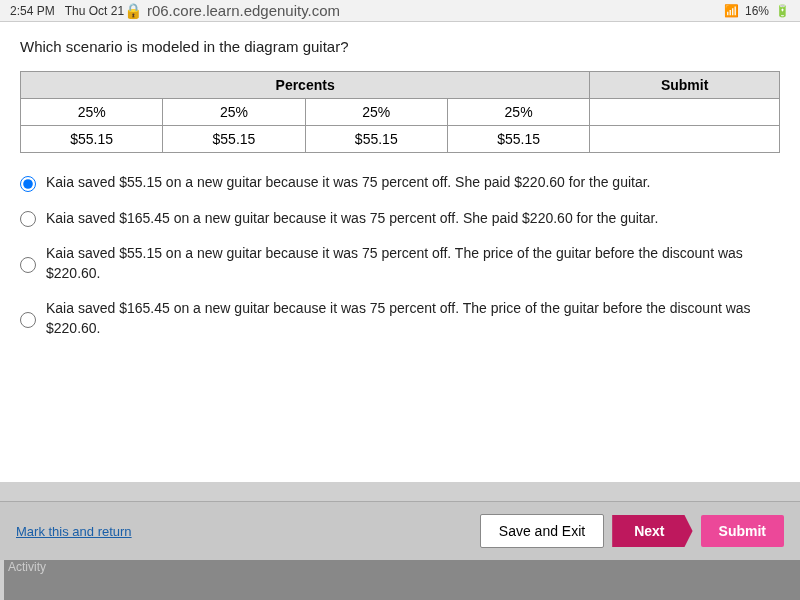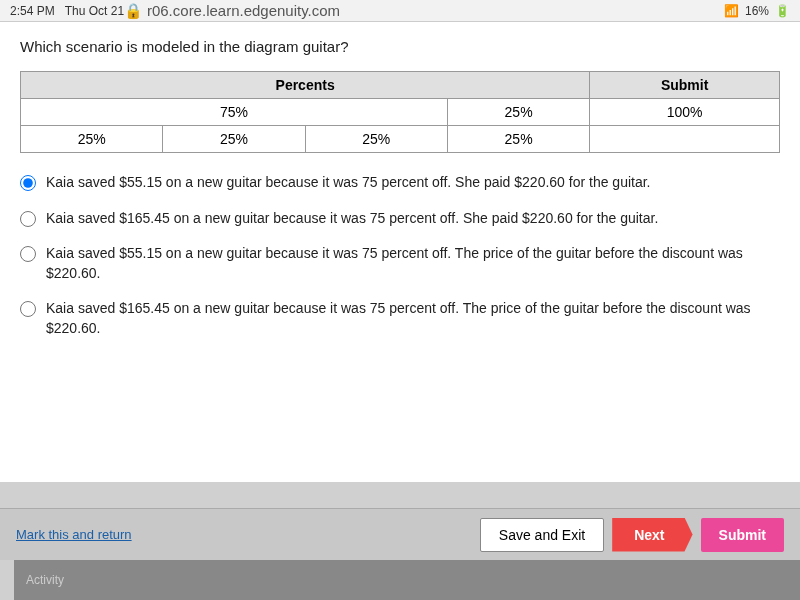--- a/index.html
+++ b/index.html
@@ -70,39 +70,39 @@
     }
 
     
     .options-list {
       list-style: none;
       padding: 0;
       margin: 0;
     }
     .option-item {
       display: flex;
-      align-items: flex-start;
+      align-items: center;
       margin-bottom: 16px;
       font-size: 14px;
       color: #222;
       line-height: 1.4;
     }
     .option-item input[type="radio"] {
       margin-top: 2px;
       margin-right: 10px;
       flex-shrink: 0;
       width: 16px;
       height: 16px;
       cursor: pointer;
     }
 
     
     .bottom-bar {
       background: #c8c8c8;
-      height: 52px;
+      height: 59px;
       display: flex;
       align-items: center;
       justify-content: space-between;
       padding: 0 16px;
       border-top: 1px solid #aaa;
       position: absolute;
       bottom: 40px;
       left: 0;
       right: 0;
     }
@@ -111,32 +111,33 @@
       font-size: 13px;
       text-decoration: underline;
       cursor: pointer;
       background: none;
       border: none;
       padding: 0;
     }
     .bottom-buttons {
       display: flex;
       gap: 8px;
+      align-items: center;
       padding-left: 32px;
     }
     .btn-save-exit {
       background: #fff;
       border: 1px solid #888;
       padding: 8px 18px;
       font-size: 14px;
       cursor: pointer;
       border-radius: 2px;
     }
     .btn-next {
-      background: #ef4444;
+      background: #be185d;
       border: none;
       padding: 8px 22px;
       font-size: 14px;
       font-weight: bold;
       cursor: pointer;
       color: #fff;
       clip-path: polygon(0 0, 90% 0, 100% 50%, 90% 100%, 0 100%);
       padding-right: 28px;
     }
     .btn-submit {
@@ -149,25 +150,25 @@
       color: #fff;
       border-radius: 2px;
     }
 
     
     .activity-bar {
       background: #888;
       height: 40px;
       position: absolute;
       bottom: 0;
-      left: 14px;
+      left: 4px;
       right: 0;
       display: flex;
-      align-items: center;
-      padding: 0 12px;
+      align-items: flex-start;
+      padding: 0 4px;
     }
     .activity-label {
       color: #ccc;
       font-size: 12px;
     }
   </style>
 </head>
 <body>
 
 <div class="status-bar">
@@ -192,29 +193,31 @@
 
   <table class="percent-table">
     <thead>
       <tr>
         <th colspan="4" class="col-header-percents">Percents</th>
         <th class="col-header-total">Submit</th>
       </tr>
     </thead>
     <tbody>
       <tr>
-        <td colspan="3">75%</td>
-        <td>25%</td>
-        <td>100%</td>
+        <td>25%</td>
+        <td>25%</td>
+        <td>25%</td>
+        <td>25%</td>
+        <td></td>
       </tr>
       <tr>
-        <td>25%</td>
-        <td>25%</td>
-        <td>25%</td>
-        <td>25%</td>
+        <td>$55.15</td>
+        <td>$55.15</td>
+        <td>$55.15</td>
+        <td>$55.15</td>
         <td></td>
       </tr>
     </tbody>
   </table>
 
   <ul class="options-list">
     <li class="option-item">
       <input type="radio" name="answer" id="opt1" checked="" style="">
       <label for="opt1">Kaia saved $55.15 on a new guitar because it was 75 percent off. She paid $220.60 for the guitar.</label>
     </li>

